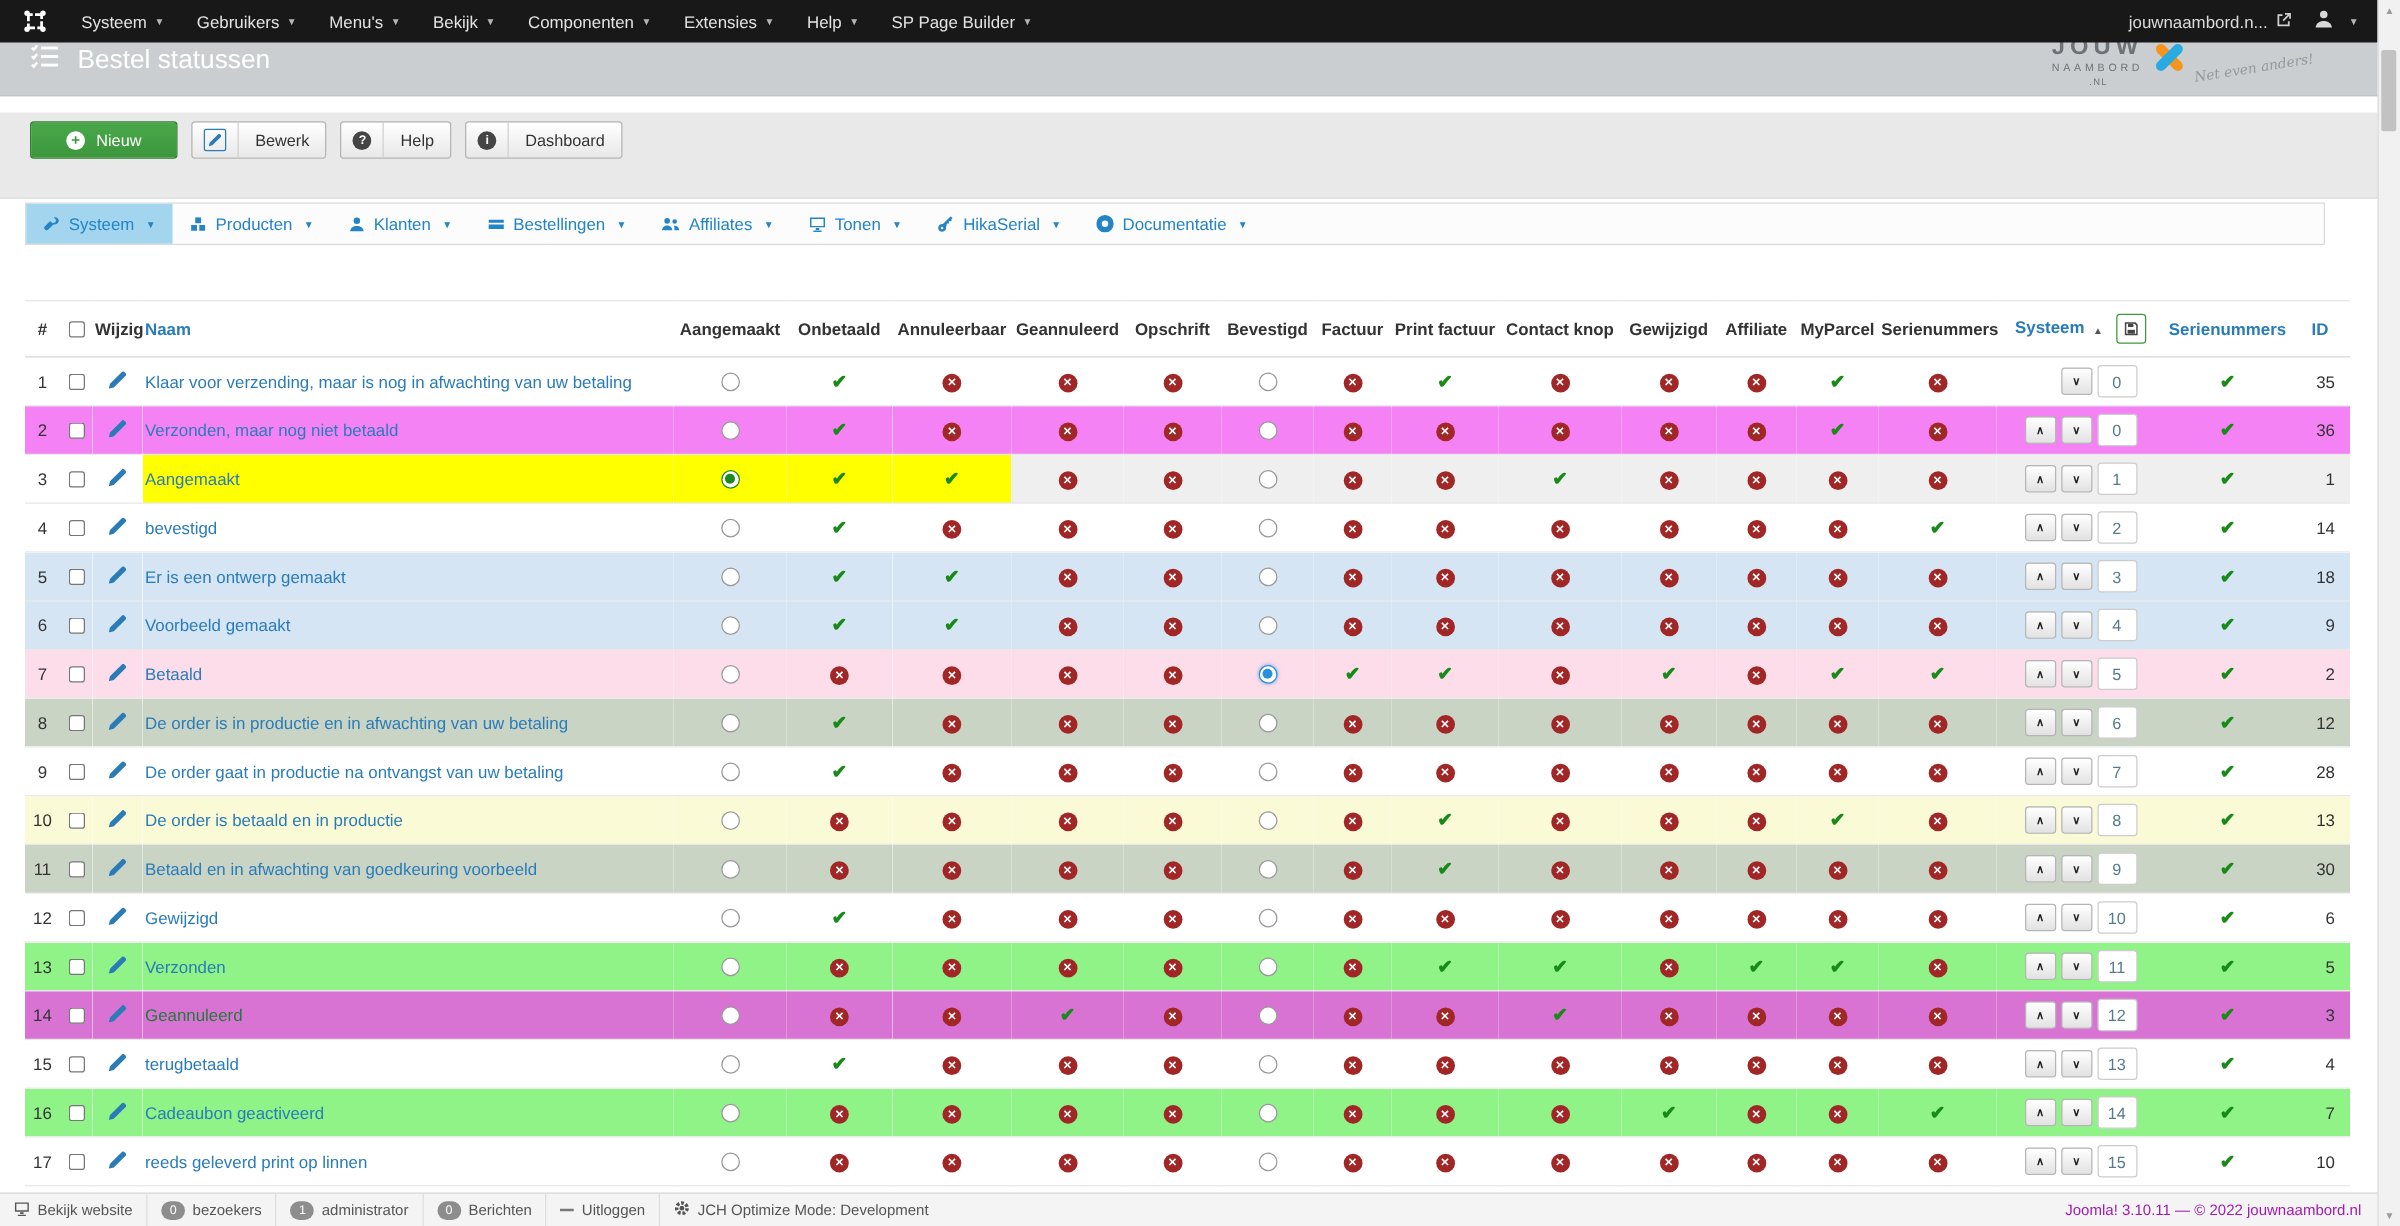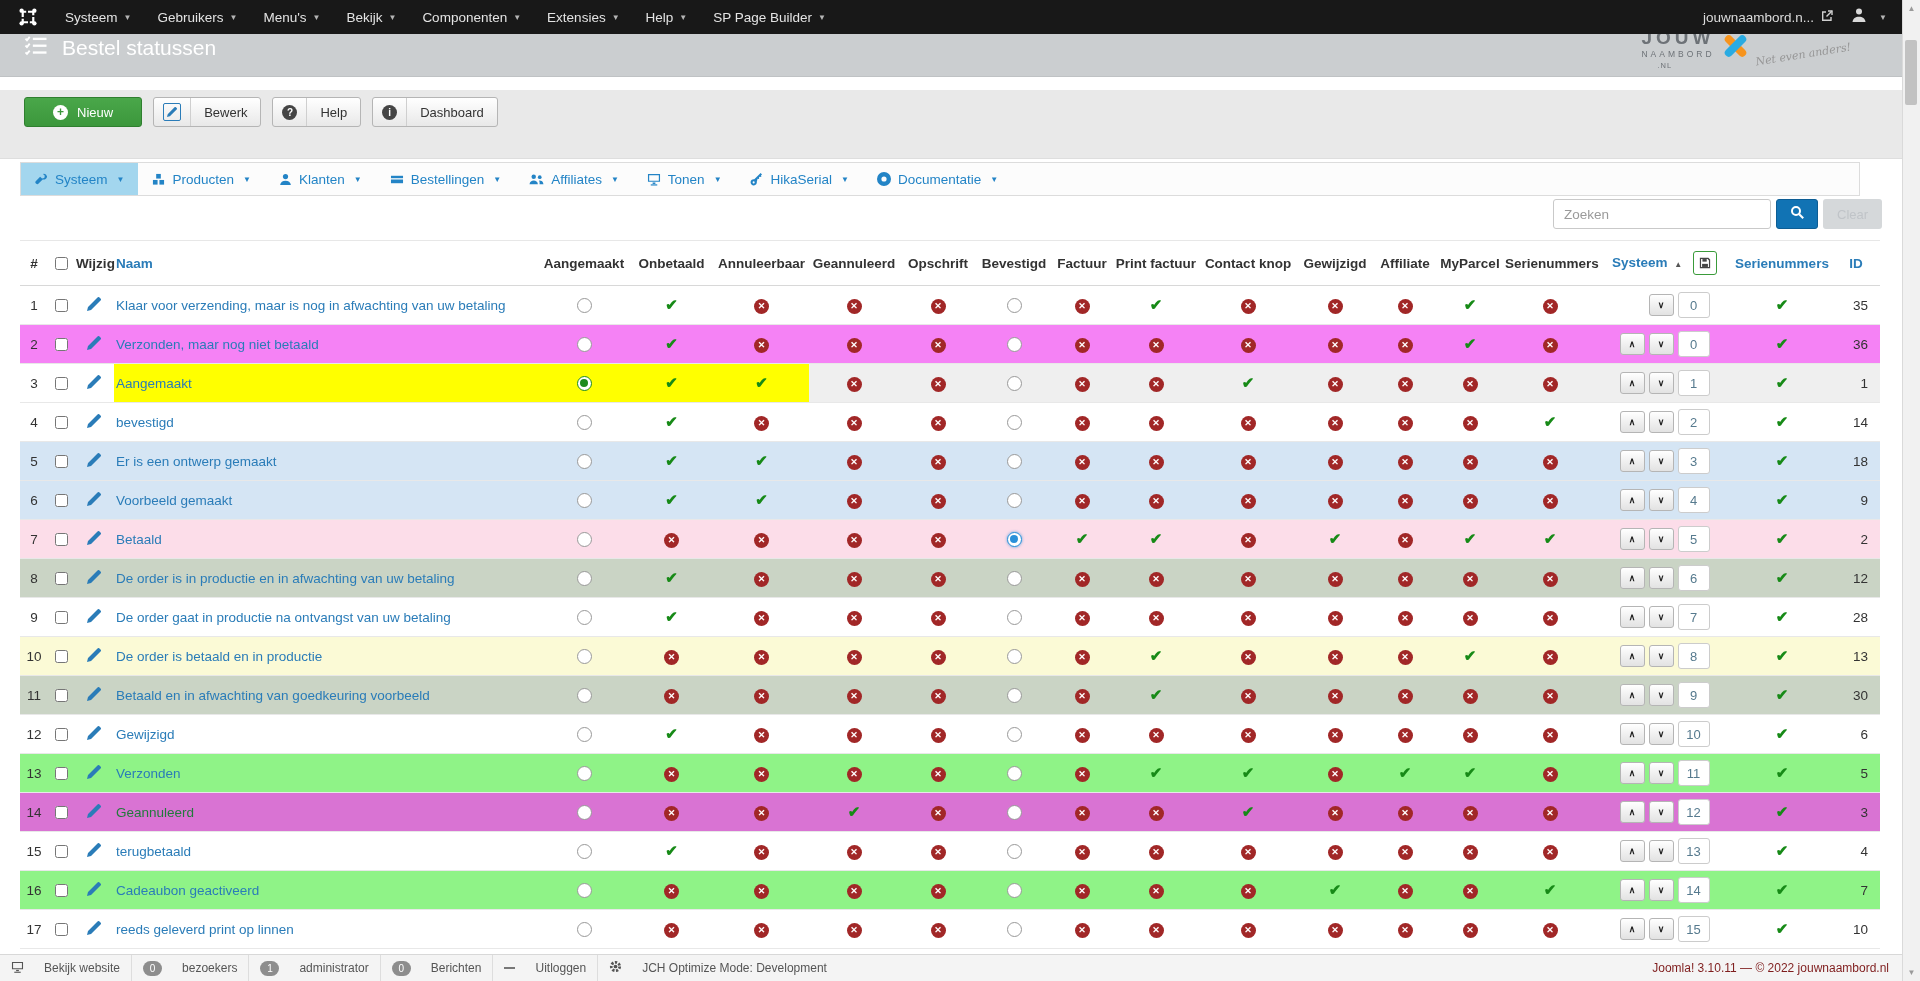--- a/index.html
+++ b/index.html
@@ -19,21 +19,21 @@
   
   .page-header{position:absolute;top:20px;left:0;right:17px;height:56px;background:#cbced0;
                border-bottom:1px solid #bfc2c4;z-index:4;}
   .page-title{position:absolute;left:24px;top:50%;transform:translateY(-50%);
               display:flex;align-items:center;gap:14px;color:#fff;font-size:21px;}
   
   .brand{position:absolute;right:52px;top:8px;display:flex;align-items:flex-start;}
   .brand-text{color:#6d7277;line-height:1;}
   .brand-jouw{font-size:19px;font-weight:bold;letter-spacing:4px;}
   .brand-naambord{font-size:8.5px;letter-spacing:3px;margin-top:3px;}
-  .brand-nl{font-size:7.5px;letter-spacing:1px;margin-top:3px;margin-left:16px;}
+  .brand-nl{font-size:7.5px;letter-spacing:1px;margin-top:3px;margin-left:30px;}
   .brand-x{position:relative;width:36px;height:36px;margin-left:2px;}
   .brand-x .bar{position:absolute;left:5px;top:14px;width:27px;height:8px;border-radius:4px;}
   .bar-orange{background:#f7941d;transform:rotate(45deg);}
   .bar-blue{background:#29abe2;transform:rotate(-45deg);}
   .brand-tag{font-style:italic;color:#979797;font-size:11px;transform:rotate(-9deg);
              margin-top:20px;margin-left:2px;font-family:"DejaVu Serif", serif;white-space:nowrap;}
 
   
   .toolbar-zone{position:absolute;top:90px;left:0;right:17px;height:68px;background:#e9e9e9;
                 border-bottom:1px solid #dedede;z-index:3;}
@@ -101,24 +101,24 @@
            background:#fff;align-items:center;justify-content:center;margin-left:7px;
            vertical-align:middle;cursor:pointer;color:#444;}
   .sort-caret{font-size:8px;color:#555;margin-left:3px;}
   .grid input[type=checkbox]{width:13px;height:13px;margin:0;vertical-align:middle;}
   .c-id{text-align:right !important;padding-right:12px !important;}
 
   
   .statusbar{position:absolute;left:0;right:17px;bottom:0;height:26px;background:#f4f4f4;
              border-top:1px solid #d8d8d8;display:flex;align-items:center;font-size:12px;
              color:#555;z-index:6;}
-  .sb-item{display:flex;align-items:center;gap:20px;padding:0 11px;border-right:1px solid #ddd;height:100%;justify-content:flex-end;}
+  .sb-item{display:flex;align-items:center;gap:6px;padding:0 11px;border-right:1px solid #ddd;height:100%;justify-content:flex-end;}
   .badge{min-width:15px;height:15px;border-radius:8px;background:#8d8d8d;color:#fff;font-size:10px;
          line-height:15px;text-align:center;padding:0 2px;}
-  .sb-right{margin-left:auto;padding-right:14px;color:#7f1d1d;white-space:nowrap;}
+  .sb-right{margin-left:auto;padding-right:14px;color:#a21caf;white-space:nowrap;}
   .dash-ic{width:11px;height:2px;background:#777;display:inline-block;}
 
   
   .vscroll{position:absolute;top:0;right:0;bottom:0;width:17px;background:#f1f1f1;
            border-left:1px solid #dadada;z-index:7;}
   .varrow{position:absolute;left:0;width:17px;text-align:center;font-size:8px;color:#9a9a9a;}
   .varrow.up{top:4px;} .varrow.down{bottom:4px;}
   .vthumb{position:absolute;top:40px;left:2px;width:12px;height:65px;background:#c2c2c2;border-radius:2px;}
 </style>
 </head>
@@ -352,36 +352,20 @@
         <span class="hs-ic">
           <svg width="14" height="14" viewBox="0 0 14 14">
             <path fill="currentColor" fill-rule="evenodd" d="M7 0a7 7 0 1 0 0 14A7 7 0 0 0 7 0zm0 4.4A2.6 2.6 0 1 1 7 9.6 2.6 2.6 0 0 1 7 4.4z"></path>
           </svg>
         </span>
                  <span>Documentatie</span>
                  <span class="hs-caret">▼</span>
       </div>
     </div>
 
-  <div class="search-row">
-    <input class="search-input" type="text" placeholder="Zoeken" style="">
-    <div class="btn-search">
-      <span>
-        <svg width="15" height="15" viewBox="0 0 15 15">
-            <g stroke="#fff" stroke-width="2" fill="none">
-              <circle cx="6" cy="6" r="4"></circle>
-              <path d="m9.2 9.2 4 4"></path>
-            </g>
-          </svg>
-      </span>
-    </div>
-    <div class="btn-clear">
-      <span>Clear</span>
-    </div>
-  </div>
 
   <table class="grid">
     <colgroup id="grid-cols">
         <col style="width: 28px;">
         <col style="width: 26px;">
         <col style="width: 40px;">
         <col style="width: 425px;">
         <col style="width: 90px;">
         <col style="width: 85px;">
         <col style="width: 95px;">

